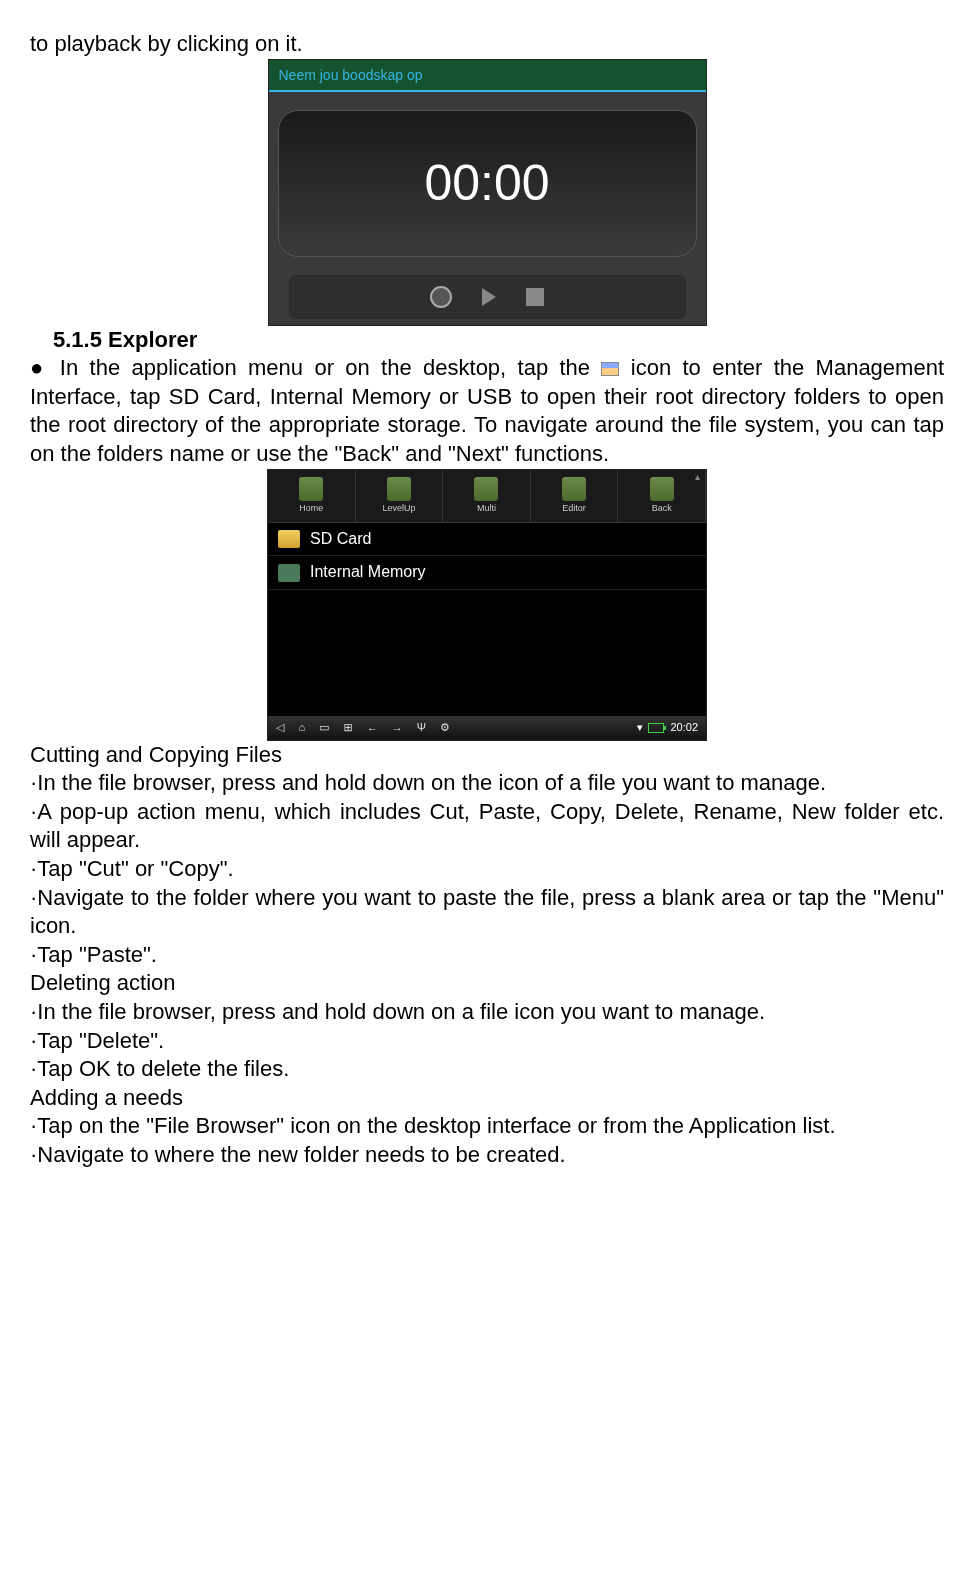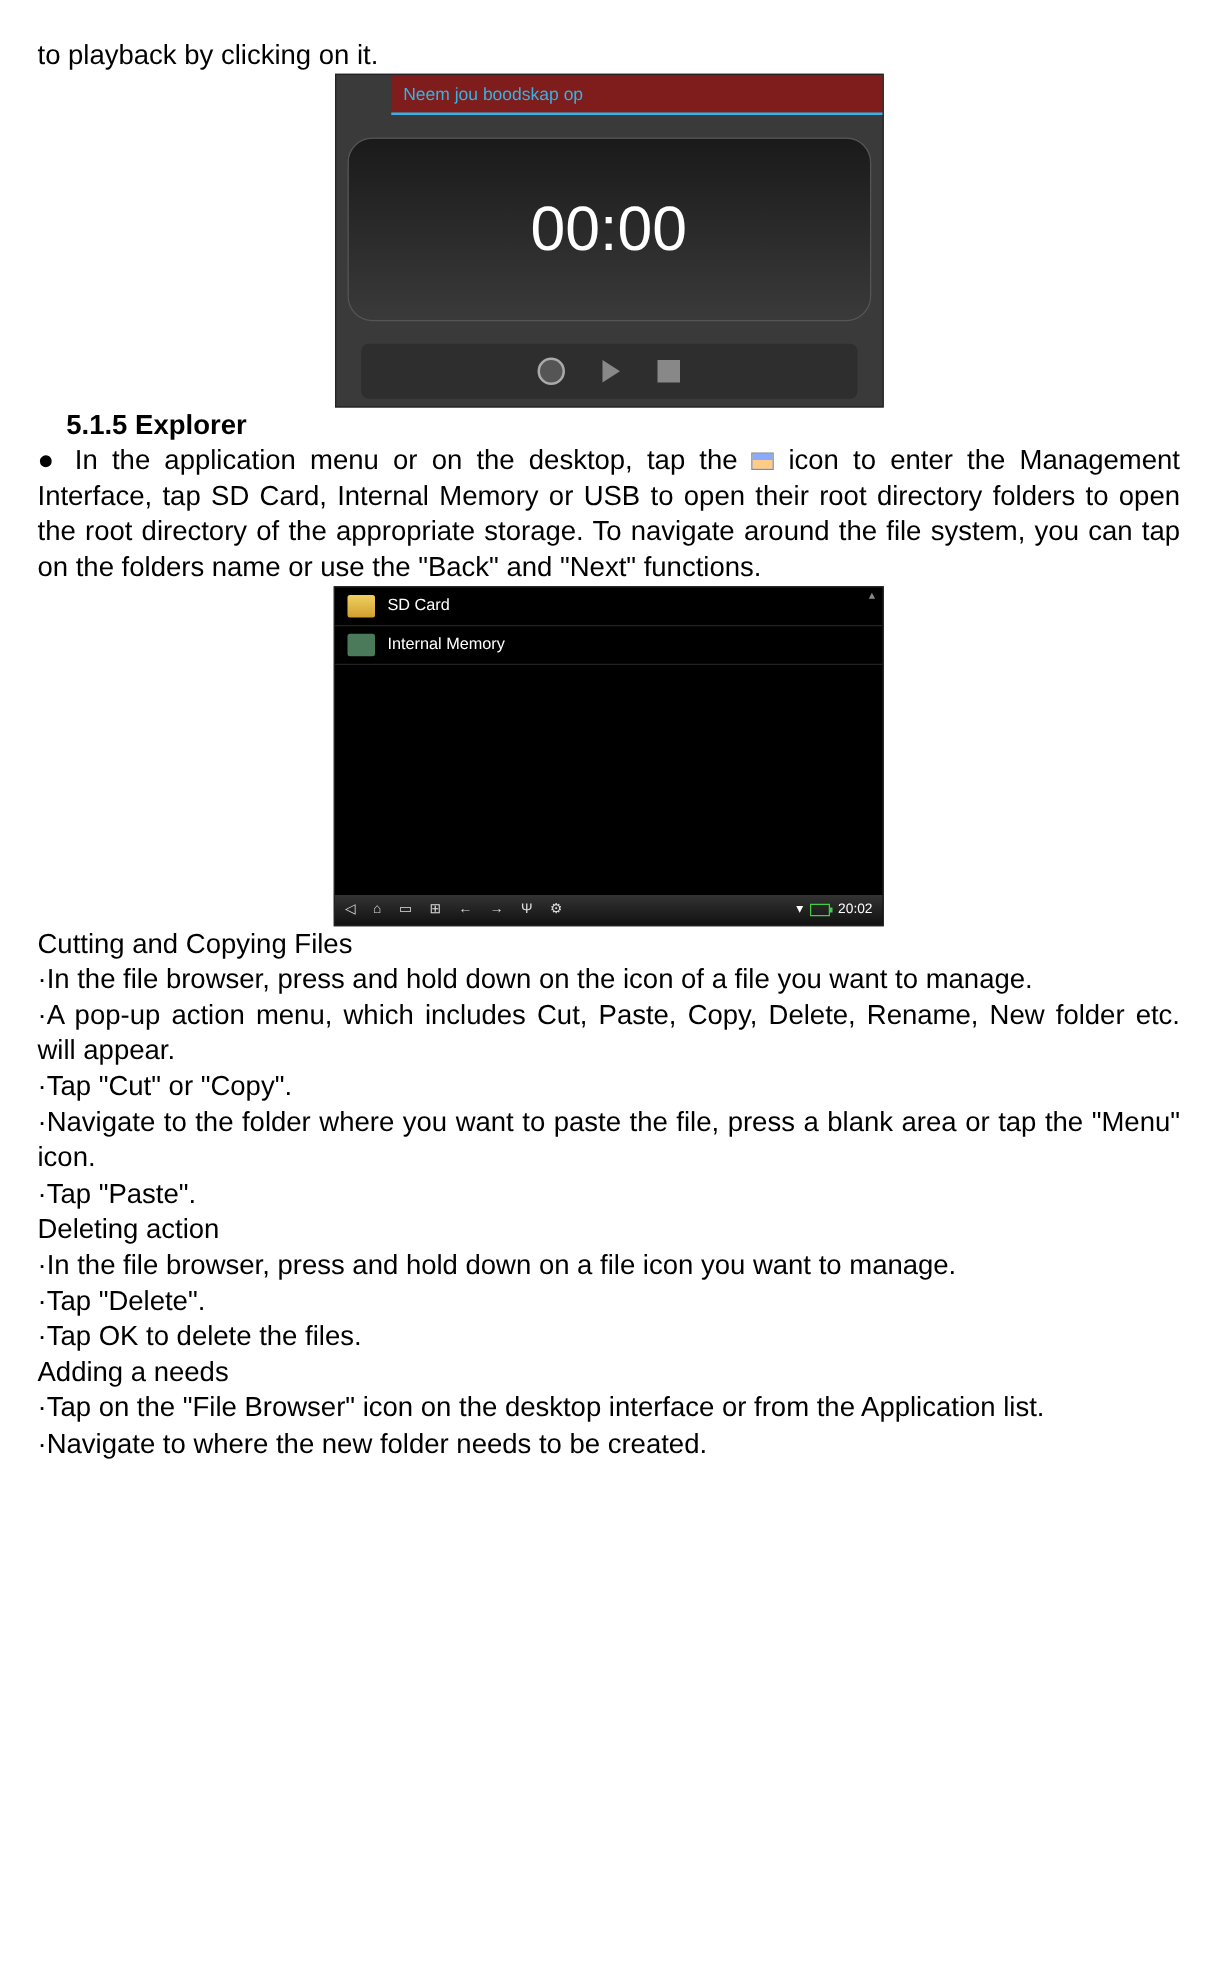--- a/index.html
+++ b/index.html
@@ -20,26 +20,25 @@
     }
     .screenshot-recorder {
       width: 437px;
       height: 265px;
       margin: 0 auto;
       background: #3a3a3a;
       position: relative;
       border: 1px solid #222;
     }
     .recorder-header {
-      background: #7f1d1d;
+      background: #14532d;
       color: #33b5e5;
       padding: 6px 10px;
       font-size: 14px;
       border-bottom: 2px solid #33b5e5;
-      margin-left: 44px;
     }
     .recorder-display {
       background: linear-gradient(to bottom, #1a1a1a, #3a3a3a);
       margin: 18px 9px;
       height: 145px;
       border-radius: 20px;
       display: flex;
       align-items: center;
       justify-content: center;
       color: #fff;
@@ -109,21 +108,21 @@
       margin-bottom: 2px;
     }
     .explorer-list {
       padding: 0;
     }
     .explorer-row {
       display: flex;
       align-items: center;
       padding: 6px 10px;
       color: #fff;
-      font-size: 13px;
+      font-size: 16px;
       border-bottom: 1px solid #222;
     }
     .explorer-row-icon {
       width: 22px;
       height: 18px;
       background: linear-gradient(to bottom, #f0d060, #d0a030);
       border-radius: 2px;
       margin-right: 10px;
     }
     .explorer-row-icon.chip {
@@ -200,20 +199,42 @@
 </div>
 
 <div class="bold">5.1.5 Explorer</div>
 
 <div class="justified">
   <span>● In the application menu or on the desktop, tap the </span><span class="inline-icon"></span><span> icon to enter the Management Interface, tap SD Card, Internal Memory or USB to open their root directory folders to open the root directory of the appropriate storage. To navigate around the file system, you can tap on the folders name or use the "Back" and "Next" functions.</span>
 </div>
 
 <div class="screenshot-explorer">
   <span class="sig-indicator">▴</span>
+  <div class="explorer-toolbar">
+    <div class="toolbar-item">
+        <div class="toolbar-icon"></div>
+        <span>Home</span>
+      </div>
+    <div class="toolbar-item">
+        <div class="toolbar-icon"></div>
+        <span>LevelUp</span>
+      </div>
+    <div class="toolbar-item">
+        <div class="toolbar-icon"></div>
+        <span>Multi</span>
+      </div>
+    <div class="toolbar-item">
+        <div class="toolbar-icon"></div>
+        <span>Editor</span>
+      </div>
+    <div class="toolbar-item">
+        <div class="toolbar-icon"></div>
+        <span>Back</span>
+      </div>
+  </div>
   <div class="explorer-list">
     <div class="explorer-row">
         <div class="explorer-row-icon"></div>
         <span>SD Card</span>
       </div>
     <div class="explorer-row">
         <div class="explorer-row-icon chip"></div>
         <span>Internal Memory</span>
       </div>
   </div>

